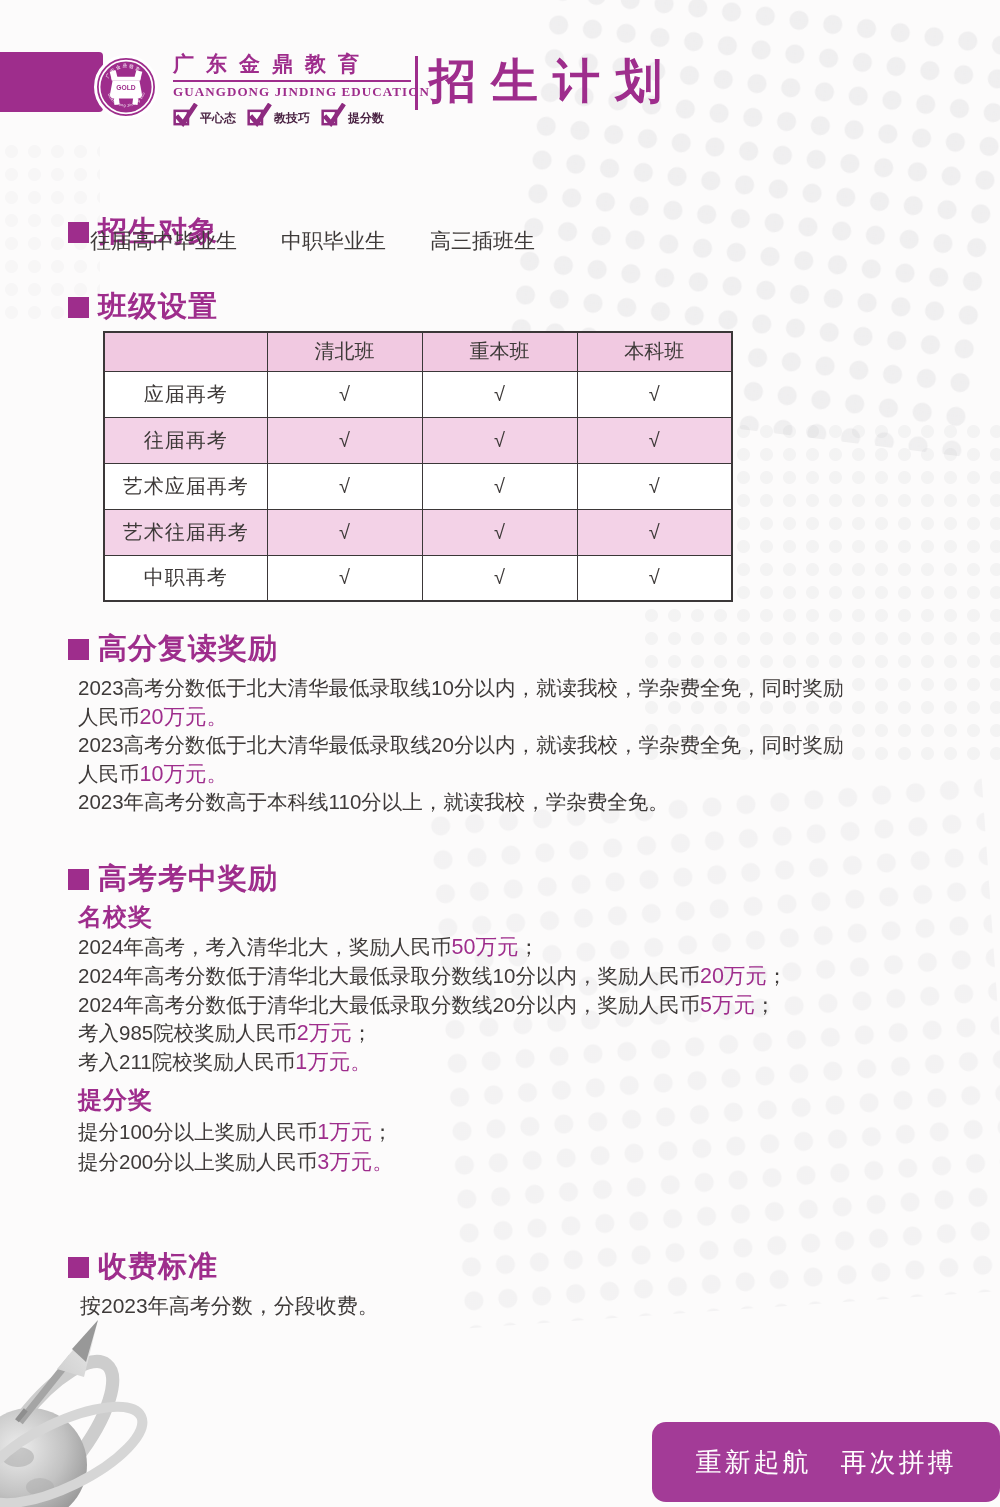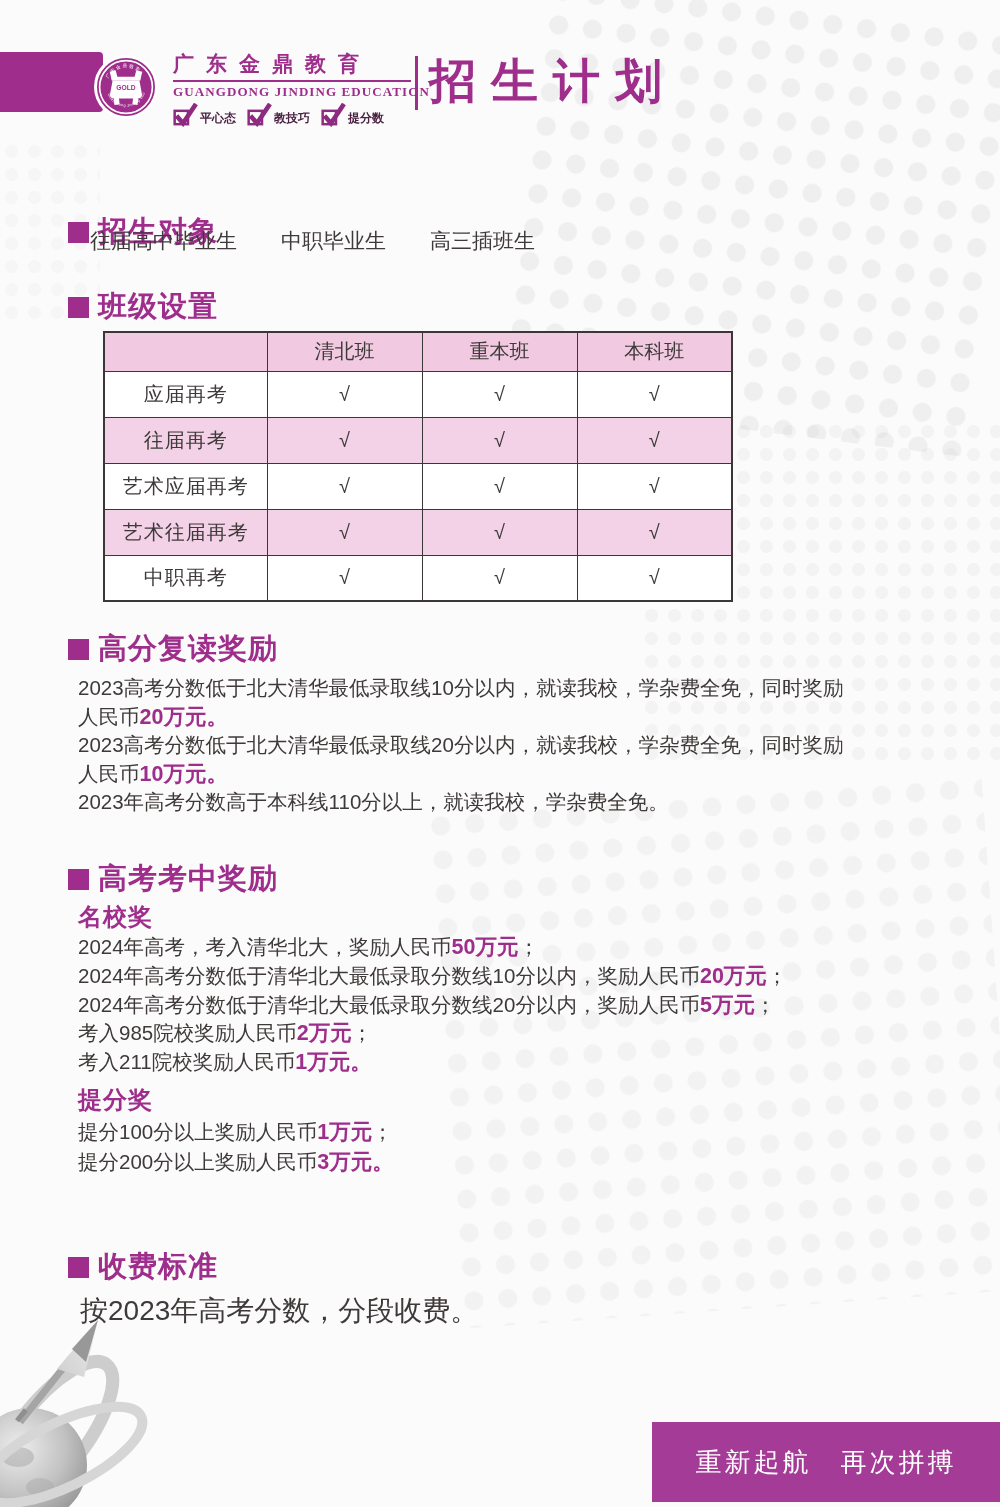--- a/index.html
+++ b/index.html
@@ -52,29 +52,29 @@
   table.classes th, table.classes td{border:1.5px solid var(--border);font-weight:400;}
   table.classes th{height:39px;background:var(--pink-head);font-weight:500;}
   table.classes td{height:46px;background:#fff;}
   table.classes tr.shaded td{background:var(--pink-row);}
   table.classes col.c0{width:163px;}
   table.classes col.cn{width:155px;}
   .rowlabel{letter-spacing:1px;}
 
   
   .rich{position:absolute;left:78px;color:var(--ink);font-size:20.5px;line-height:28.5px;white-space:nowrap;}
-  .rich .hl{color:var(--purple);font-weight:700;font-size:21.5px;}
+  .rich .hl{color:var(--purple);font-weight:400;font-size:21.5px;}
   .sub{position:absolute;left:78px;font-size:24px;font-weight:800;color:var(--purple);letter-spacing:1px;}
 
   
-  .fees-body{position:absolute;left:80px;top:1292px;font-size:28px;color:var(--ink);}
+  .fees-body{position:absolute;left:80px;top:1292px;font-size:21px;color:var(--ink);}
 
   
   .footer-box{position:absolute;left:652px;top:1422px;width:348px;height:80px;background:var(--footer-purple);
-    display:flex;align-items:center;justify-content:center;color:#fff;font-size:26px;font-weight:500;letter-spacing:3px;white-space:nowrap;}
+    display:flex;align-items:center;justify-content:center;color:#fff;font-size:26px;font-weight:500;letter-spacing:3px;white-space:nowrap;border-radius:14px;}
 
   
   .globe{position:absolute;left:0;top:1307px;pointer-events:none;}
 </style>
 </head>
 <body>
 
 <div class="page">
 
   <div class="dots" style="left:520px;top:0;width:480px;height:430px;transform:rotate(7deg);"></div>

